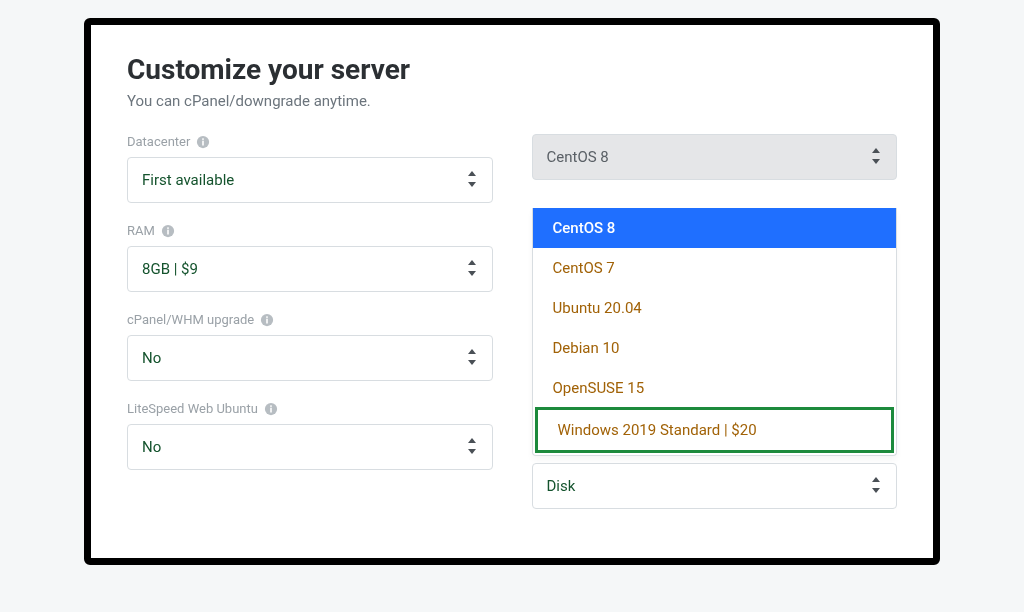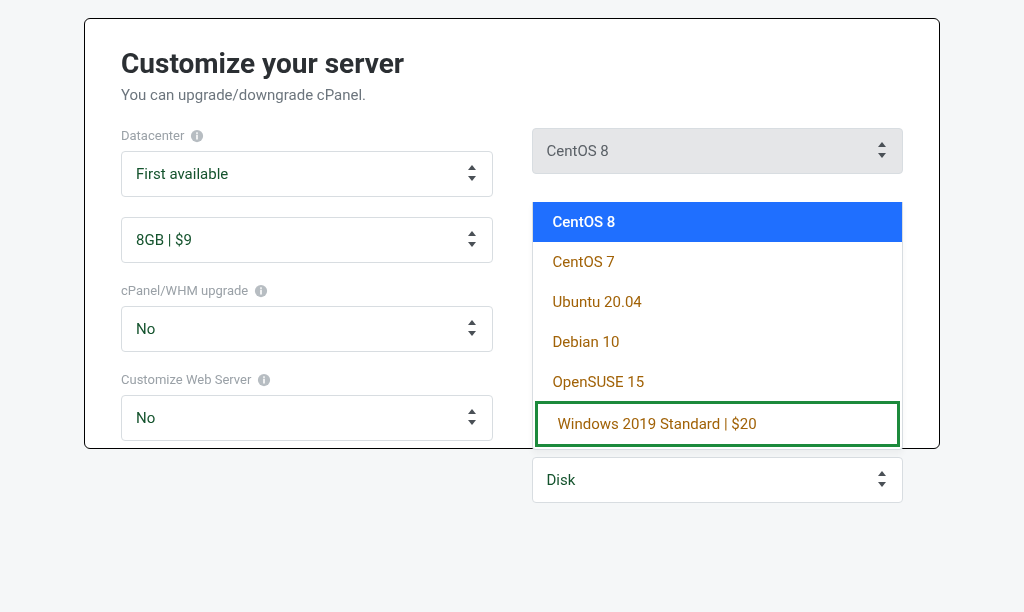--- a/index.html
+++ b/index.html
@@ -6,24 +6,24 @@
     body {
       font-family: -apple-system, BlinkMacSystemFont, "Segoe UI", Roboto, "Helvetica Neue", Arial, sans-serif;
       background: #f5f7f8;
       width: 1024px;
       height: 612px;
       overflow: hidden;
       padding: 18px 84px 18px 84px;
     }
     .card {
       background: #ffffff;
-      border: 1px solid #000000;
+      border: 7px solid #000000;
       border-radius: 6px;
       padding: 28px 36px 28px 36px;
-      height: 431px;
+      height: 547px;
       position: relative;
     }
     .title {
       font-size: 28px;
       font-weight: 700;
       color: #2b2f33;
       margin-bottom: 6px;
     }
     .subtitle {
       font-size: 15px;
@@ -120,21 +120,21 @@
     }
     .field.cpanel-pos {
       margin-top: 283px;
     }
   </style>
 </head>
 <body>
 
 <div class="card">
   <h1 class="title">Customize your server</h1>
-  <p class="subtitle">You can upgrade/downgrade cPanel.</p>
+  <p class="subtitle">You can cPanel/downgrade anytime.</p>
 
   <div class="columns">
 
     <div class="col">
 
       <div class="field">
         <div class="field-label">
           <span>Datacenter</span>
           <span class="info-icon">
             <svg viewBox="0 0 16 16" width="14" height="14" fill="currentColor">
@@ -152,20 +152,30 @@
             <svg viewBox="0 0 10 16" width="10" height="16" fill="currentColor">
                 <path d="M5 0 L9 5 L1 5 Z"></path>
                 <path d="M5 16 L1 11 L9 11 Z"></path>
               </svg>
           </span>
         </div>
       </div>
 
 
       <div class="field">
+        <div class="field-label">
+          <span>RAM</span>
+          <span class="info-icon">
+            <svg viewBox="0 0 16 16" width="14" height="14" fill="currentColor">
+                <circle cx="8" cy="8" r="7"></circle>
+                <rect x="7.1" y="6.5" width="1.8" height="5.5" fill="#fff"></rect>
+                <rect x="7.1" y="3.8" width="1.8" height="1.8" fill="#fff"></rect>
+              </svg>
+          </span>
+        </div>
         <div class="select-wrap">
           <div class="select">
             <span>8GB | $9</span>
           </div>
           <span class="sort-icon">
             <svg viewBox="0 0 10 16" width="10" height="16" fill="currentColor">
                 <path d="M5 0 L9 5 L1 5 Z"></path>
                 <path d="M5 16 L1 11 L9 11 Z"></path>
               </svg>
           </span>
@@ -191,21 +201,21 @@
             <svg viewBox="0 0 10 16" width="10" height="16" fill="currentColor">
                 <path d="M5 0 L9 5 L1 5 Z"></path>
                 <path d="M5 16 L1 11 L9 11 Z"></path>
               </svg>
           </span>
         </div>
       </div>
 
       <div class="field">
         <div class="field-label">
-          <span>Customize Web Server</span>
+          <span>LiteSpeed Web Ubuntu</span>
           <span class="info-icon">
             <svg viewBox="0 0 16 16" width="14" height="14" fill="currentColor">
                 <circle cx="8" cy="8" r="7"></circle>
                 <rect x="7.1" y="6.5" width="1.8" height="5.5" fill="#fff"></rect>
                 <rect x="7.1" y="3.8" width="1.8" height="1.8" fill="#fff"></rect>
               </svg>
           </span>
         </div>
         <div class="select-wrap">
           <div class="select">

